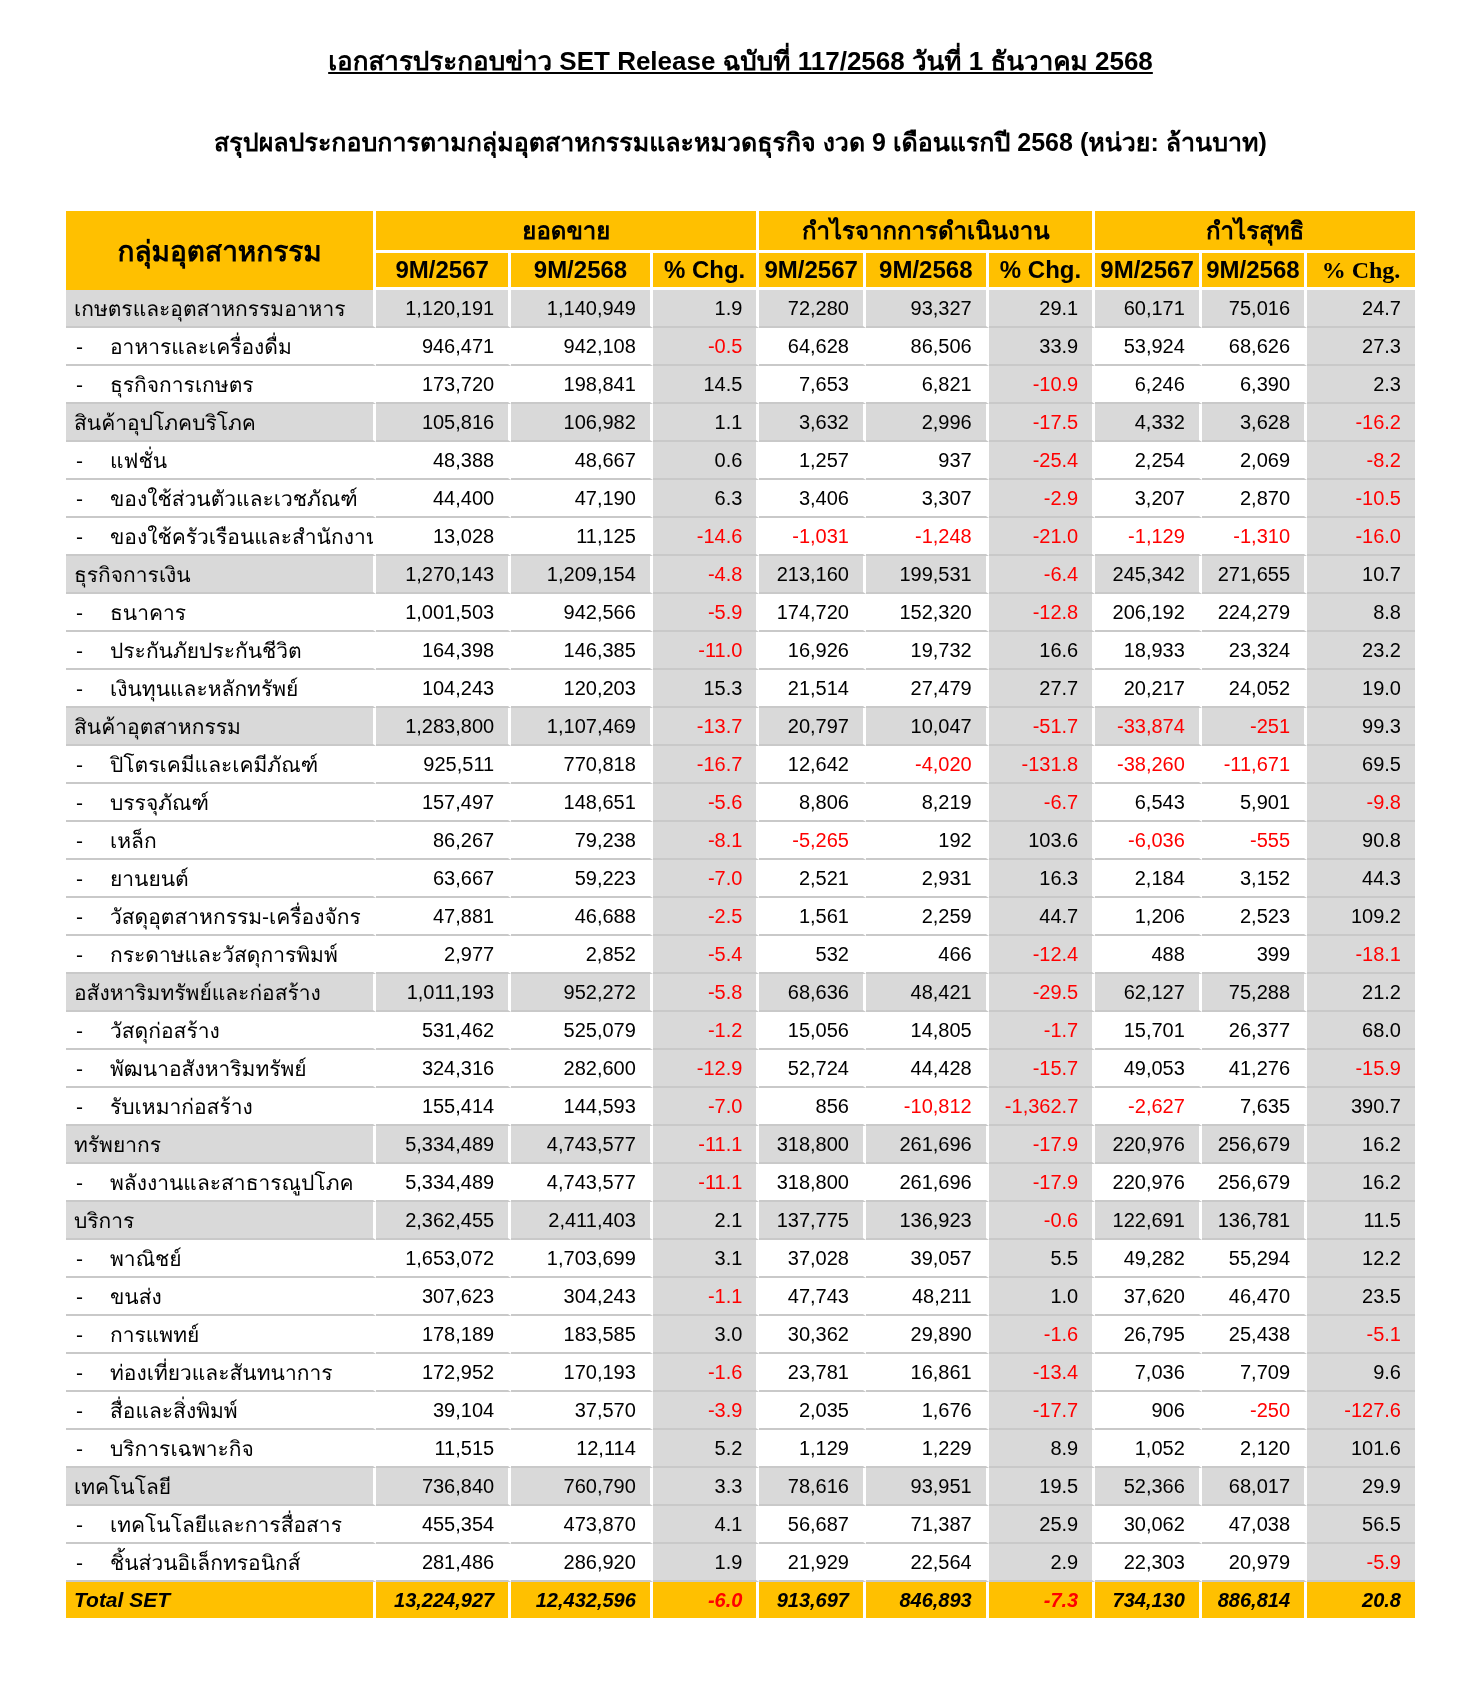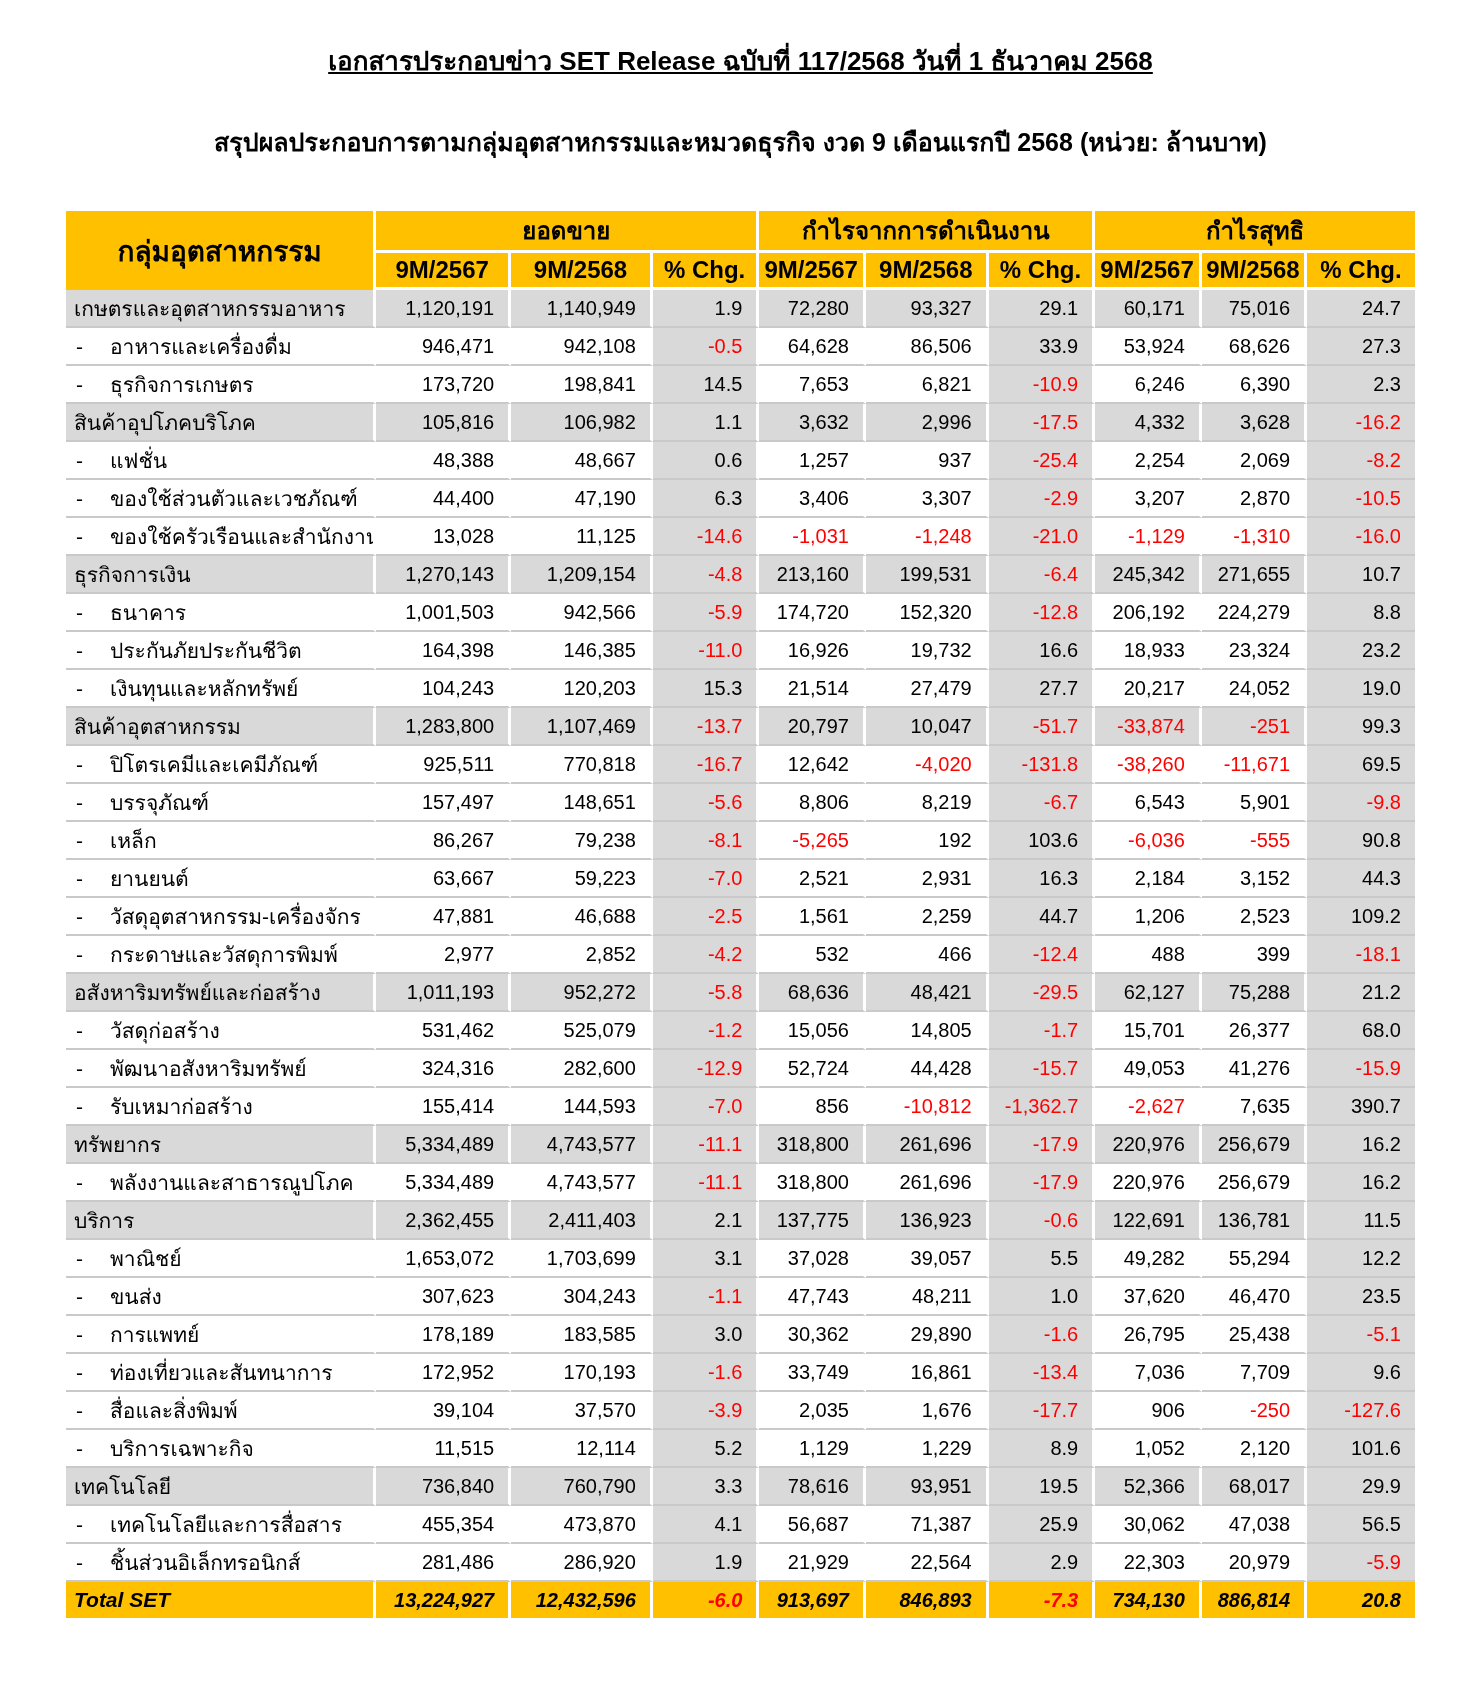--- a/index.html
+++ b/index.html
@@ -56,21 +56,21 @@
     background: #FFC000;
     font-weight: bold;
     font-size: 24px;
     text-align: center;
     vertical-align: middle;
     border-right: 3px solid #ffffff;
     border-bottom: 3px solid #ffffff;
     padding: 0 4px;
     height: 34px;
   }
-  th:last-child { border-right: none; }
+  th:last-child { border-right: none; font-family: Liberation Serif, serif; }
   th.corner {
     font-size: 28px;
     border-bottom: none;
   }
   td {
     font-size: 20px;
     vertical-align: middle;
     height: 36px;
     border-right: 3px solid #ffffff;
     border-bottom: 2px solid #c9c9c9;
@@ -353,21 +353,21 @@
             <td class="num-cell">2,259</td>
             <td class="num-cell chg-col">44.7</td>
             <td class="num-cell">1,206</td>
             <td class="num-cell">2,523</td>
             <td class="num-cell chg-col">109.2</td>
           </tr>
           <tr class="row-sub">
             <td class="label-cell"><span class="dash">-</span><span>กระดาษและวัสดุการพิมพ์</span></td>
             <td class="num-cell">2,977</td>
             <td class="num-cell">2,852</td>
-            <td class="num-cell chg-col neg">-4.2</td>
+            <td class="num-cell chg-col neg">-5.4</td>
             <td class="num-cell">532</td>
             <td class="num-cell">466</td>
             <td class="num-cell chg-col neg">-12.4</td>
             <td class="num-cell">488</td>
             <td class="num-cell">399</td>
             <td class="num-cell chg-col neg">-18.1</td>
           </tr>
           <tr class="row-group">
             <td class="label-cell">อสังหาริมทรัพย์และก่อสร้าง</td>
             <td class="num-cell">1,011,193</td>
@@ -486,21 +486,21 @@
             <td class="num-cell chg-col neg">-1.6</td>
             <td class="num-cell">26,795</td>
             <td class="num-cell">25,438</td>
             <td class="num-cell chg-col neg">-5.1</td>
           </tr>
           <tr class="row-sub">
             <td class="label-cell"><span class="dash">-</span><span>ท่องเที่ยวและสันทนาการ</span></td>
             <td class="num-cell">172,952</td>
             <td class="num-cell">170,193</td>
             <td class="num-cell chg-col neg">-1.6</td>
-            <td class="num-cell">33,749</td>
+            <td class="num-cell">23,781</td>
             <td class="num-cell">16,861</td>
             <td class="num-cell chg-col neg">-13.4</td>
             <td class="num-cell">7,036</td>
             <td class="num-cell">7,709</td>
             <td class="num-cell chg-col">9.6</td>
           </tr>
           <tr class="row-sub">
             <td class="label-cell"><span class="dash">-</span><span>สื่อและสิ่งพิมพ์</span></td>
             <td class="num-cell">39,104</td>
             <td class="num-cell">37,570</td>

